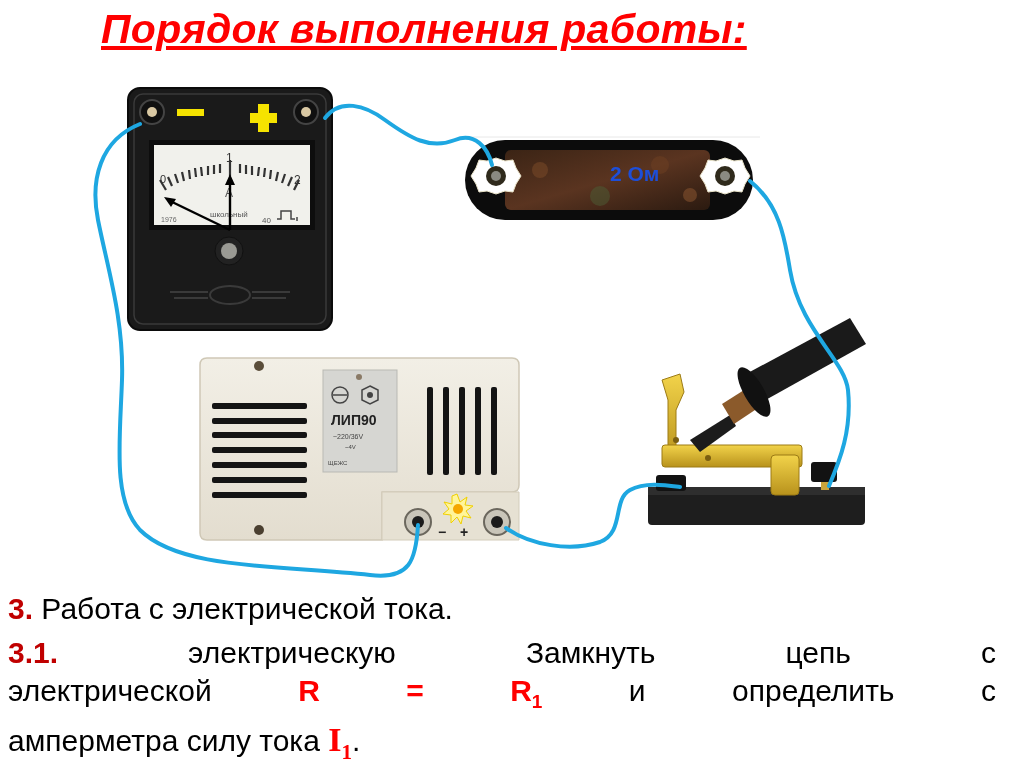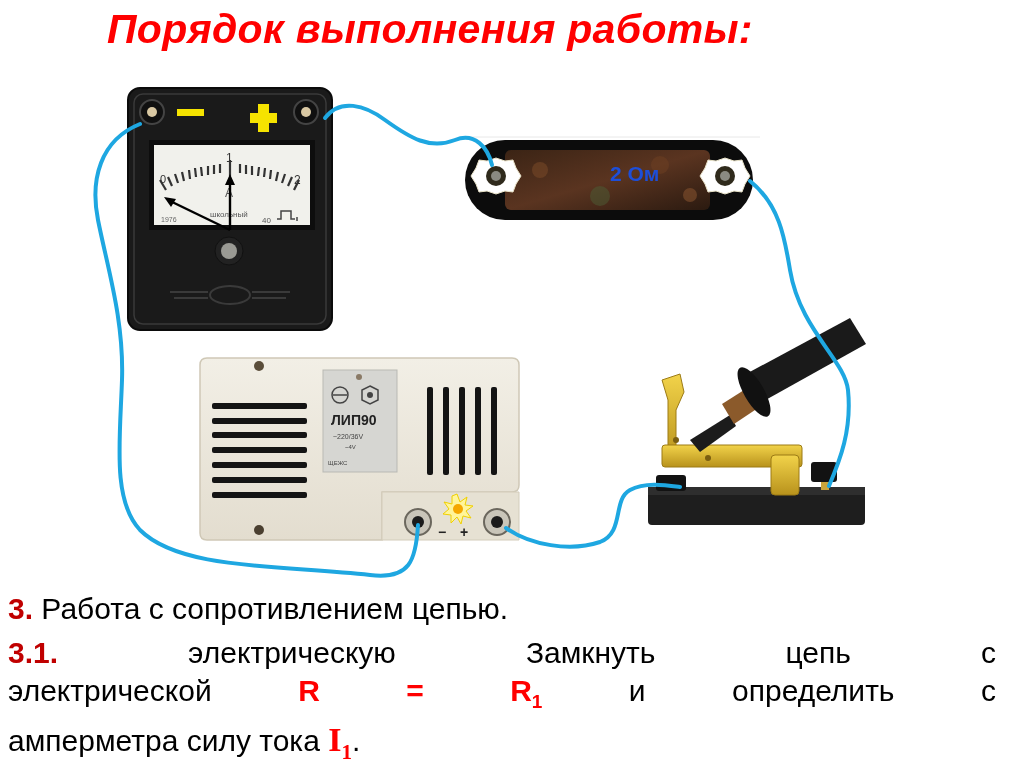--- a/index.html
+++ b/index.html
@@ -1,23 +1,23 @@
 <!DOCTYPE html>
 <html><head>
 <meta charset="utf-8">
 <style>
   html, body { margin: 0; padding: 0; background: #ffffff; }
   body { width: 1024px; height: 767px; position: relative; overflow: hidden;
          font-family: "Liberation Sans", sans-serif; }
   .slide { position: absolute; left: 0; top: 0; width: 1024px; height: 767px; background: #ffffff; }
 
-  .title { position: absolute; left: 107px; top: 6px; margin: 0;
+  .title { position: absolute; left: 101px; top: 6px; margin: 0;
            font-family: "Liberation Sans", sans-serif; font-size: 41px;
            font-weight: bold; font-style: italic; color: #ff0000; letter-spacing: 0.3px;
-           white-space: nowrap; }
+           white-space: nowrap; text-decoration: underline; }
 
   svg.scene { position: absolute; left: 0; top: 0; }
 
   .resistor-label { position: absolute; left: 610px; top: 162px;
                     font-family: "Liberation Sans", sans-serif; font-size: 21px;
                     font-weight: bold; color: #1d4ed8; white-space: nowrap; }
 
   .text-block { position: absolute; left: 8px; top: 590px; width: 988px;
                 font-family: "Liberation Sans", sans-serif; font-size: 30px; color: #000000;
                 line-height: 38px; }
@@ -223,21 +223,21 @@
       <path d="M140 124 C100 140 90 180 98 220 C108 270 124 320 122 380 C120 440 112 500 140 530 C180 570 280 565 370 575 C410 580 416 560 418 525"></path>
       <path d="M325 118 C340 98 365 105 385 120 C410 138 430 150 455 140 C475 132 488 148 492 165"></path>
       <path d="M750 181 C780 205 785 240 790 270 C800 330 845 360 848 390 C852 430 840 460 829 486"></path>
       <path d="M506 528 C530 545 570 552 600 542 C625 532 612 500 630 490 C645 482 665 485 680 487"></path>
     </g>
   </svg>
 
   <span class="resistor-label">2 Ом</span>
 
   <div class="text-block">
-    <p class="line1"><span class="num">3.</span><span> Работа с сопротивлением цепью.</span></p>
+    <p class="line1"><span class="num">3.</span><span> Работа с электрической тока.</span></p>
 
     <div class="just">
       <span class="num">3.1.</span>
       <span>электрическую</span>
       <span>Замкнуть</span>
       <span>цепь</span>
       <span>с</span>
     </div>
 
     <div class="just">

